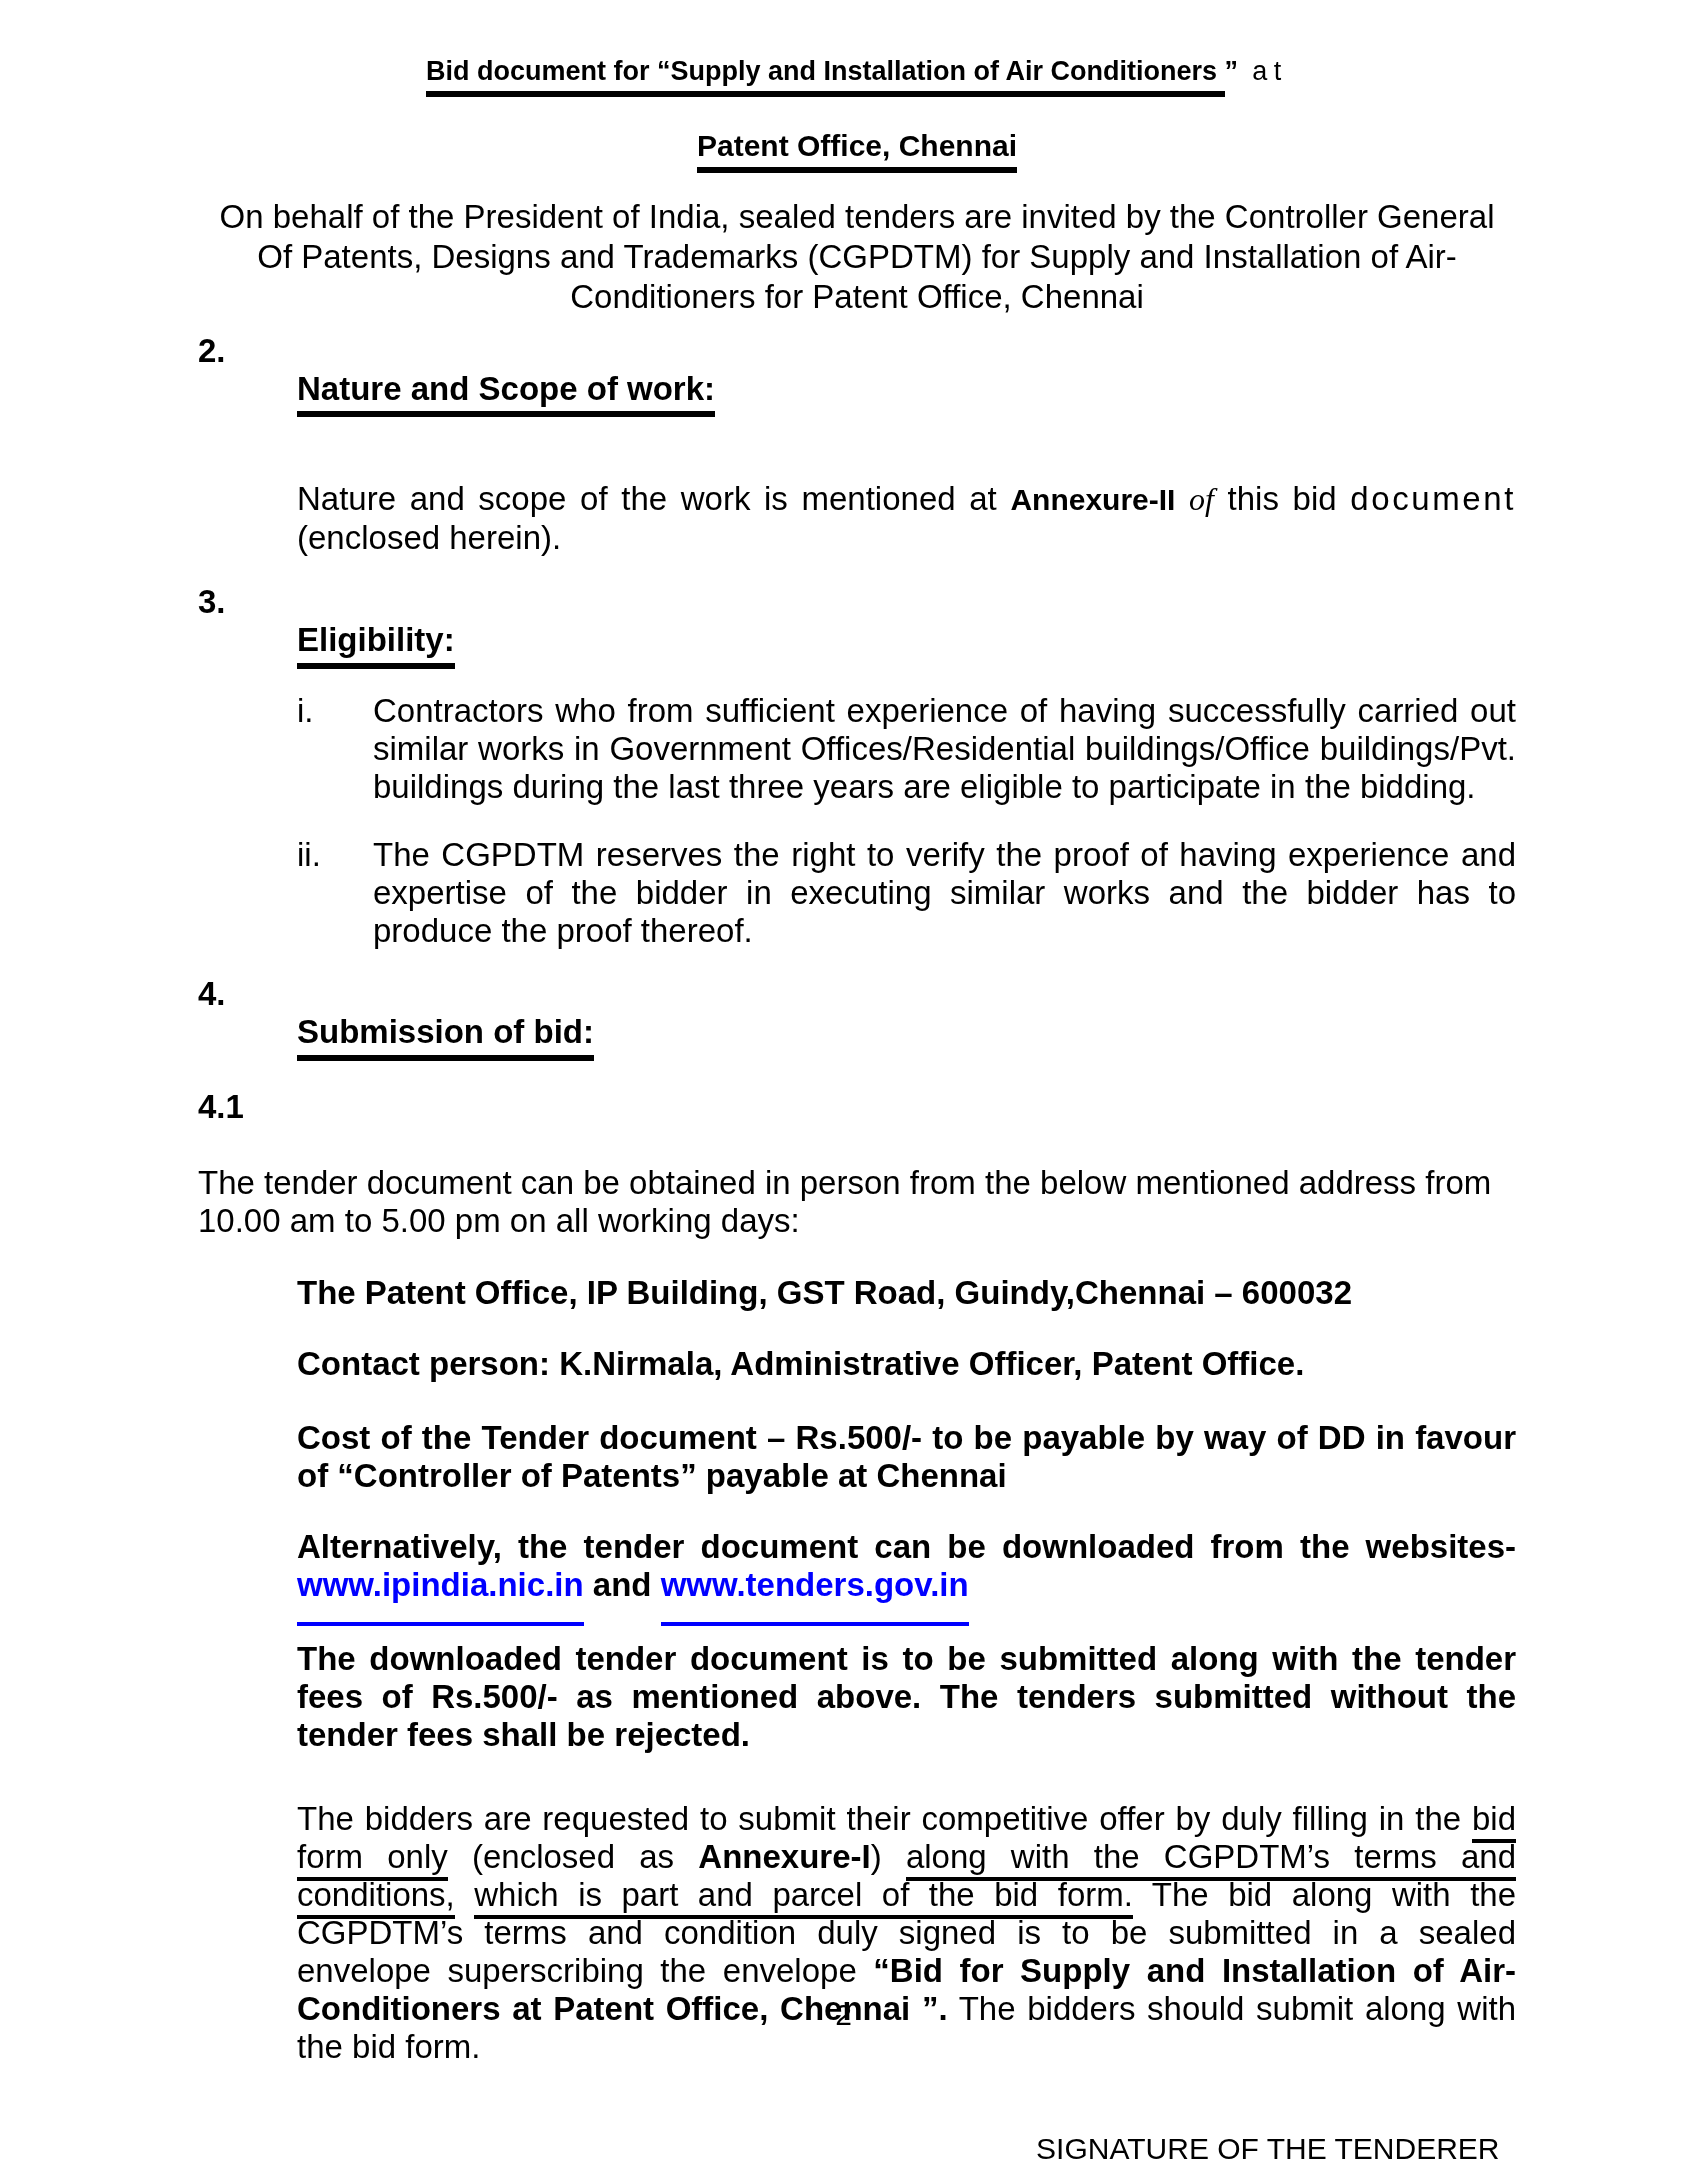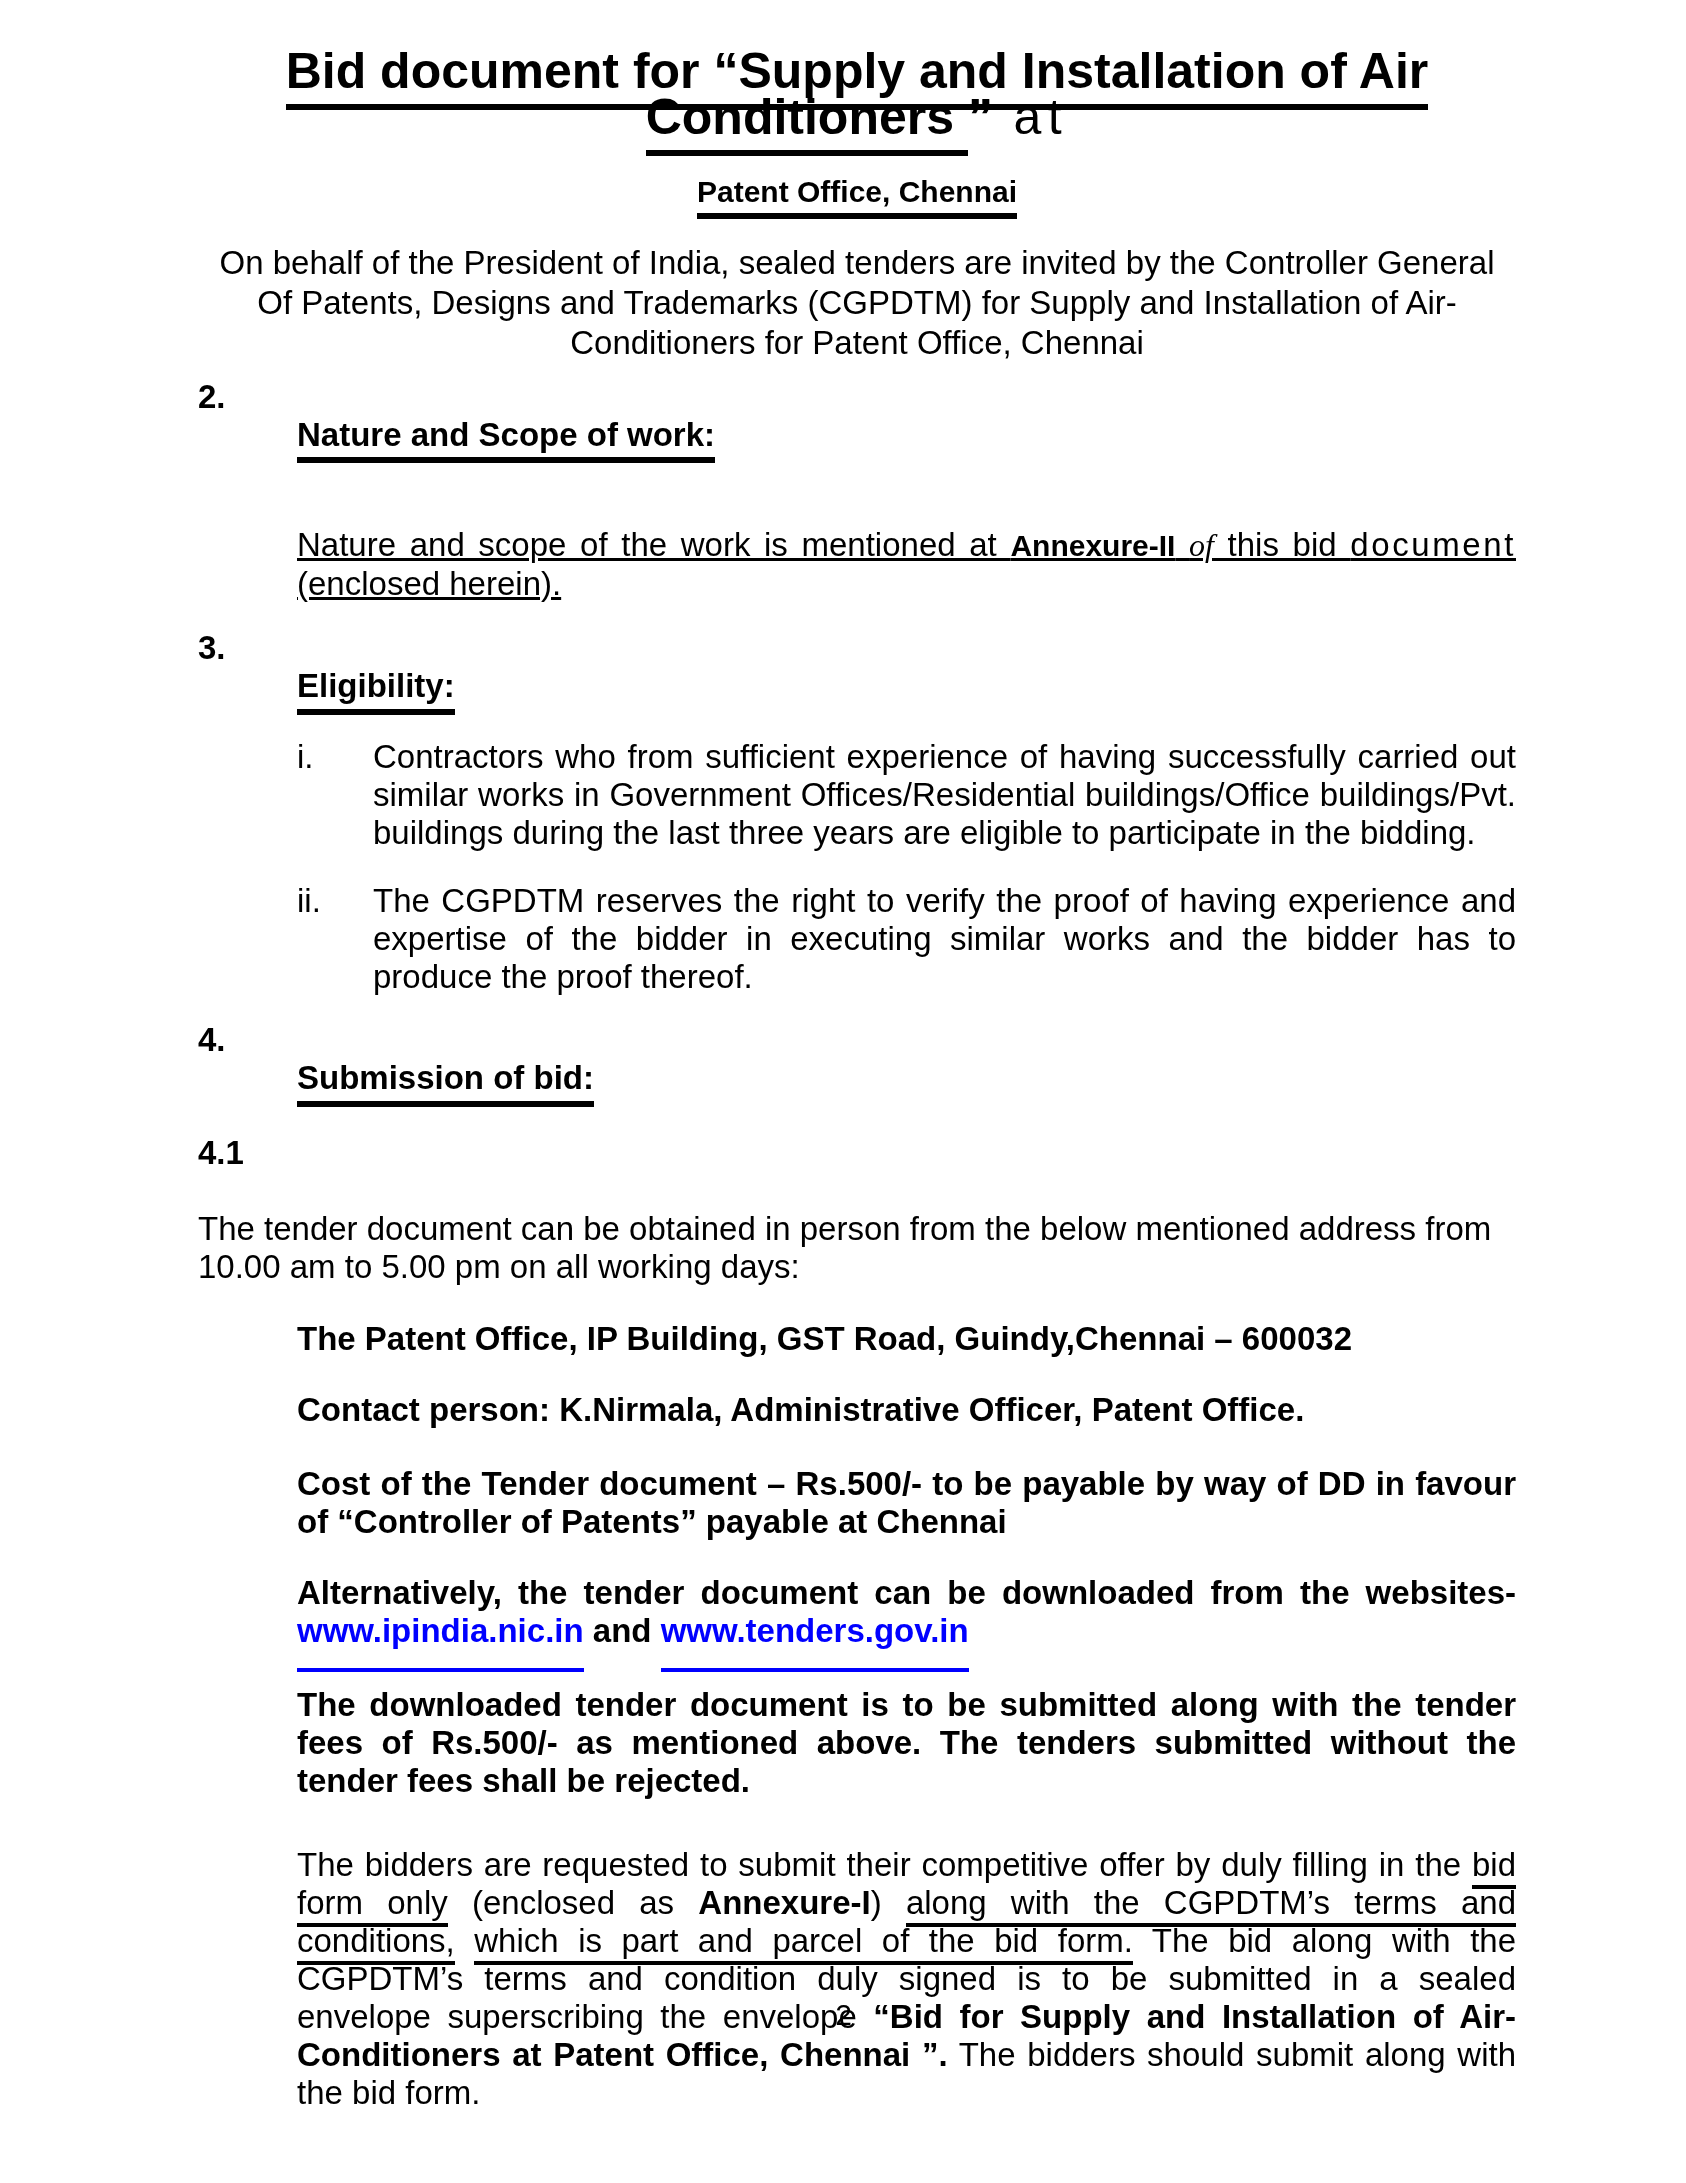--- a/index.html
+++ b/index.html
@@ -11,33 +11,33 @@
     font-size:33px;line-height:38px;
     box-sizing:border-box;
     padding:24px 171px 0 198px;
   }
   .b{font-weight:700;}
   .just{text-align:justify;}
   
   .uh{border-bottom:6px solid #000;padding-bottom:4.6px;}
   
   .u{border-bottom:4px solid #000;padding-bottom:2px;}
-  .doc-title{ text-align:center;font-weight:700;font-size:50px;line-height:46px;margin-top:24px;}
+  .doc-title{ text-align:center;font-weight:700;font-size:27px;line-height:46px;margin-top:24px;}
   .doc-title .tail{font-weight:400;letter-spacing:6.6px;}
   .doc-subtitle{text-align:center;font-weight:700;font-size:30px;line-height:46px;margin-top:29px;}
   .intro{margin-top:28px;line-height:40px;text-align:center;}
   .secrow{display:flex;margin-top:0;}
   .num{flex:none;width:99px;font-weight:700;}
   .numplain{flex:none;width:99px;}
   .stext{flex:1 1 auto;min-width:0;margin-top:38px;}
   .h2m{margin-top:14.6px;}
   .h3m{margin-top:26.5px;}
   .h4m{margin-top:25px;}
   .headline{font-weight:700;}
-  .s2body{margin-top:34px;text-decoration:underline;}
+  .s2body{margin-top:34px;}
   .annex2{font-weight:700;font-size:30px;}
   .ofit{font-family:"Liberation Serif",serif;font-style:italic;font-size:32px;}
   .docspaced{letter-spacing:2.6px;}
   .item{display:flex;margin-left:99px;}
   .item .rnum{flex:none;width:76px;}
   .item .itxt{flex:1 1 auto;min-width:0;text-align:justify;}
   .it1{margin-top:33px;}
   .it2{margin-top:30px;}
   .p41{margin-top:37px;flex-direction:column;}
   .indented{margin-left:99px;}

